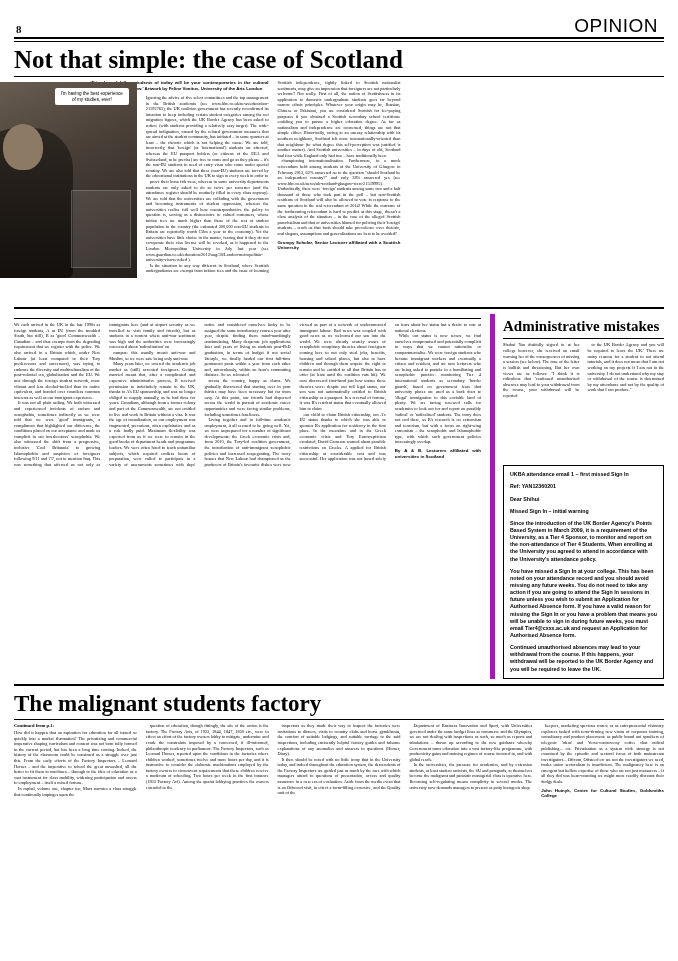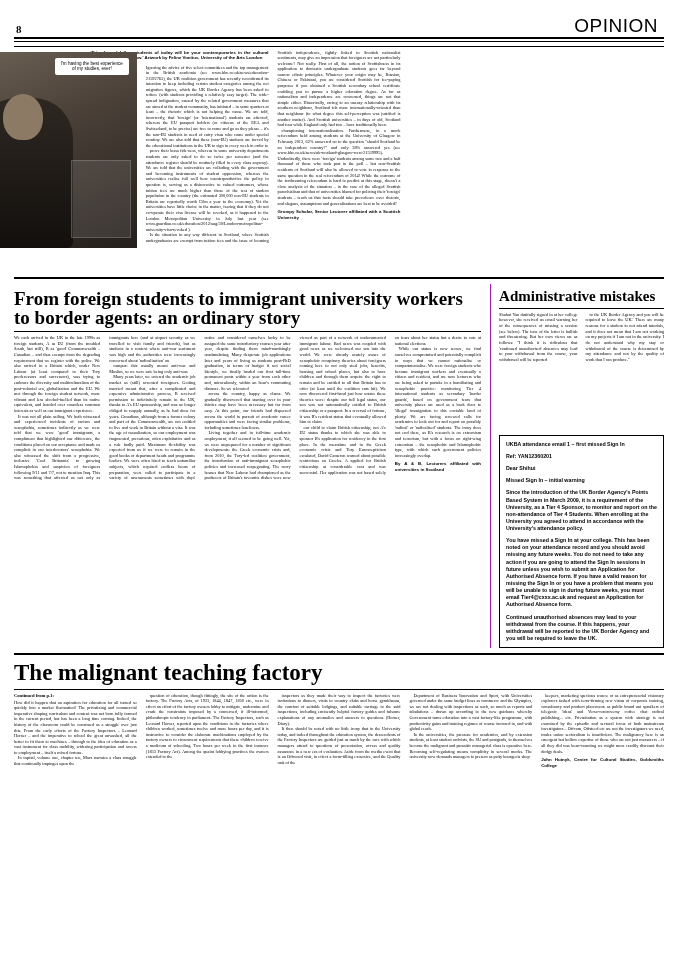--- a/index.html
+++ b/index.html
@@ -154,21 +154,21 @@
 
   
   .mid-band {
     display: flex;
     gap: 9px;
     margin-top: 5px;
   }
   .mid-left { width: 470px; }
   .mid-right {
     width: 175px;
-    border-left: 1px solid #a21caf;
+    border-left: 5px solid #a21caf;
     padding-left: 8px;
   }
   .mid-cols {
     column-count: 5;
     height: 300px;
   }
   .mid-right .body {
     font-size: 4.35px;
     line-height: 1.3;
     text-align: justify;
@@ -216,20 +216,21 @@
 
 <div class="page">
 
   <div class="masthead">
     <div class="folio">8</div>
     <div class="section-name">OPINION</div>
   </div>
   <div class="masthead-rule-thin"></div>
 
   <div class="top-story">
+    <div class="headline h-main">Not that simple: the case of Scotland</div>
     <div class="rule"></div>
 
     <div class="cols top-cols with-photo">
       <div class="photo-wrap">
         <div class="photo">
           <div class="figure"></div>
           <div class="head"></div>
           <div class="board"></div>
           <div class="bubble">I'm having the best experience of my studies, ever!</div>
         </div>
@@ -242,21 +243,20 @@
       <p>championing internationalisation. Furthermore, in a mock referendum held among students at the University of Glasgow in February 2013, 62% answered no to the question "should Scotland be an independent country?" and only 38% answered yes (see www.bbc.co.uk/news/uk-scotland-glasgow-west-21539995). Undoubtedly, there were 'foreign' students among some two and a half thousand of those who took part in the poll – but non-Scottish residents of Scotland will also be allowed to vote in response to the same question in the real referendum of 2014! While the outcome of the forthcoming referendum is hard to predict at this stage, doesn't a close analysis of the situation – in the case of the alleged Scottish parochialism and that of universities blamed for policing their 'foreign' students – teach us that facts should take precedence over rhetoric, and slogans, assumptions and generalisations are best to be avoided?</p>
       <div class="byline">Grumpy Scholar, Senior Lecturer affiliated with a Scottish University</div>
     </div>
   </div>
 
   <div class="rule-thick"></div>
 
   <div class="mid-band">
 
     <div class="mid-left">
-      <div class="headline h-mid">From foreign students to immigrant university workers to border agents: an ordinary story</div>
       <div class="rule"></div>
       <div class="cols mid-cols">
         <p>We each arrived in the UK in the late 1990s as foreign students, A as EU (from the troubled South, but still), B as 'good' Commonwealth – Canadian – and thus exempt from the degrading requirement that we register with the police. We also arrived in a Britain which, under New Labour (at least compared to their Tory predecessors and successors), was trying to embrace the diversity and multiculturalism of the post-colonial era, globalization and the EU. We met through the foreign student network, more vibrant and less alcohol-fuelled than its native equivalent, and bonded over countless common interests as well as our immigrant experience.</p>
         <p>It was not all plain sailing. We both witnessed and experienced incidents of racism and xenophobia, sometimes indirectly as we were told that we were 'good' immigrants, a compliment that highlighted our difference, the conditions placed on our acceptance and made us complicit in our interlocutors' xenophobia. We also witnessed the shift from a progressive, inclusive 'Cool Britannia' to growing Islamophobia and suspicion of foreigners following 9/11 and 7/7, not to mention Iraq. This was something that affected us not only as immigrants here (and at airport security as we travelled to visit family and friends), but as students in a context where anti-war sentiment was high and the authorities were increasingly concerned about 'radicalisation' on</p>
         <p>campus: this usually meant anti-war and Muslim, so we were safe being only anti-war.</p>
         <p>Many years later, we entered the academic job market as (still) accented foreigners. Getting married meant that, after a complicated and expensive administrative process, B received permission to indefinitely remain in the UK, thanks to A's EU sponsorship, and was no longer obliged to reapply annually, as he had done for years. Canadians, although from a former colony and part of the Commonwealth, are not entitled to live and work in Britain without a visa. It was the age of casualization, so our employment was fragmented, precarious, often exploitative and as a rule badly paid. Maximum flexibility was expected from us if we were to remain in the good books of department heads and programme leaders. We were often hired to teach unfamiliar subjects, which required endless hours of preparation, were called to participate in a variety of assessments sometimes with days' notice and considered ourselves lucky to be assigned the same introductory courses year after year, despite finding them mind-numbingly unstimulating. Many desperate job applications later and years of living as students post-PhD graduation, in terms of budget if not social lifestyle, we finally landed our first full-time permanent posts within a year from each other and, miraculously, within an hour's commuting distance. So we relocated</p>
         <p>across the country, happy as clams. We gradually discovered that starting over in your thirties may have been necessary but far from easy. At this point, our friends had dispersed across the world in pursuit of academic career opportunities and were facing similar problems, including sometimes loneliness.</p>
         <p>Living together and in full-time academic employment, it all seemed to be going well. Yet, we were unprepared for a number of significant developments: the Greek economic crisis and, from 2010, the Tory-led coalition government, the introduction of anti-immigrant xenophobic policies and increased scapegoating. The curry houses that New Labour had championed as the producers of Britain's favourite dishes were now viewed as part of a network of undocumented immigrant labour. Bad news was coupled with good news as we welcomed our son into the world. We were already acutely aware of xenophobic conspiracy theories about foreigners coming here to not only steal jobs, benefits, housing and school places, but also to have children and through them acquire the right to remain and be entitled to all that Britain has to offer (at least until the coalition cuts hit). We now discovered first-hand just how untrue these theories were: despite our full legal status, our son was not automatically entitled to British citizenship or a passport. In a reversal of fortune, it was B's resident status that eventually allowed him to claim</p>
         <p>our child to claim British citizenship, not A's EU status thanks to which she was able to sponsor B's application for residency in the first place. In the meantime and in the Greek economic crisis and Tory Euroscepticism escalated, David Cameron warned about possible restrictions on Greeks. A applied for British citizenship at considerable cost and was successful. Her application was not based solely on fears about her status but a desire to vote at national elections.</p>
         <p>While our status is now secure, we find ourselves compromised and potentially complicit in ways that we cannot rationalise or compartmentalise. We were foreign students who became immigrant workers and eventually a citizen and resident, and are now lecturers who are being asked to partake in a humiliating and xenophobic practice: monitoring Tier 4 international students as secondary 'border guards', based on government fears that university places are used as a back door to 'illegal' immigration to this enviable land of plenty. We are facing renewed calls for academics to look out for and report on possibly 'radical' or 'radicalised' students. The irony does not end there, as B's research is on extremism and terrorism, but with a focus on right-wing extremism – the xenophobic and Islamophobic type, with which such government policies increasingly overlap.</p>
@@ -281,21 +281,21 @@
         <p>You have missed a Sign In at your college. This has been noted on your attendance record and you should avoid missing any future weeks. You do not need to take any action if you are going to attend the Sign In sessions in future unless you wish to submit an Application for Authorised Absence form. If you have a valid reason for missing the Sign In or you have a problem that means you will be unable to sign in during future weeks, you must email Tier4@cxxx.ac.uk and request an Application for Authorised Absence form.</p>
         <p>Continued unauthorised absences may lead to your withdrawal from the course. If this happens, your withdrawal will be reported to the UK Border Agency and you will be required to leave the UK.</p>
       </div>
     </div>
 
   </div>
 
   <div class="rule-thick"></div>
 
   <div class="bottom-story">
-    <div class="headline h-bottom">The malignant teaching factory</div>
+    <div class="headline h-bottom">The malignant students factory</div>
     <div class="rule"></div>
     <div class="cols bottom-cols">
       <div class="cont-label">Continued from p.1:</div>
       <p>How did it happen that an aspiration for education for all turned so quickly into a market fluctuation? The privatizing and commercial imperative shaping curriculum and content was not born fully formed in the current period, but has been a long time coming. Indeed, the history of the classroom could be construed as a struggle over just this. From the early efforts of the Factory Inspectors – Leonard Horner – and the imperative to school the great unwashed, all the better to fit them to machines – through to the idea of education as a vast instrument for class mobility, widening participation and access to employment – itself a mixed fortune.</p>
       <p>In capital, volume one, chapter ten, Marx narrates a class struggle that continually impinges upon the</p>
       <p>question of education, though fittingly, the site of the action is the factory. The Factory Acts, of 1933, 1844, 1847, 1850 etc., were in effect an effort of the factory owners lobby to mitigate, undermine and evade the constraints imposed by a concerned, if ill-informed, philanthropic tendency in parliament. The Factory Inspectors, such as Leonard Horner, reported upon the conditions in the factories where children worked, sometimes twelve and more hours per day, and it is instructive to consider the elaborate machinations employed by the factory owners to circumvent requirements that these children receive a modicum of schooling. Two hours per week in the first instance (1833 Factory Act). Among the quaint lobbying practices the owners extended to the</p>
       <p>inspectors as they made their way to inspect the factories were invitations to dinners, visits to country clubs and horse gymkhanas, the comfort of suitable lodgings, and suitable carriage to the said inspections, including eminently helpful factory guides and fulsome explanations of any anomalies and answers to questions (Horner, Diary).</p>
       <p>It then should be noted with no little irony that in the University today, and indeed throughout the education system, the descendents of the Factory Inspectors are guided just as much by the care with which managers attend to questions of presentation, access and quality assurance in a new era of evaluation. Aside from the media event that is an Offwood visit, in effect a form-filling excursive, and the Quality unit of the</p>
       <p>Department of Business Innovation and Sport, with Universities governed under the same budget lines as commerce and the Olympics, we are not dealing with inspections as such, so much as reports and tabulations – drawn up according to the new guidance whereby Government turns education into a vast factory-like programme, with productivity gains and training regimes of course factored in, and with global reach.</p>
       <p>In the universities, the pressure for academics, and by extension students, at least student activists, the SU and postgrads, to themselves become the malignant and parasitic managerial class is operative here. Becoming self-regulating means complicity in several modes. The university now demands managers to present as petty bourgeois shop</p>

